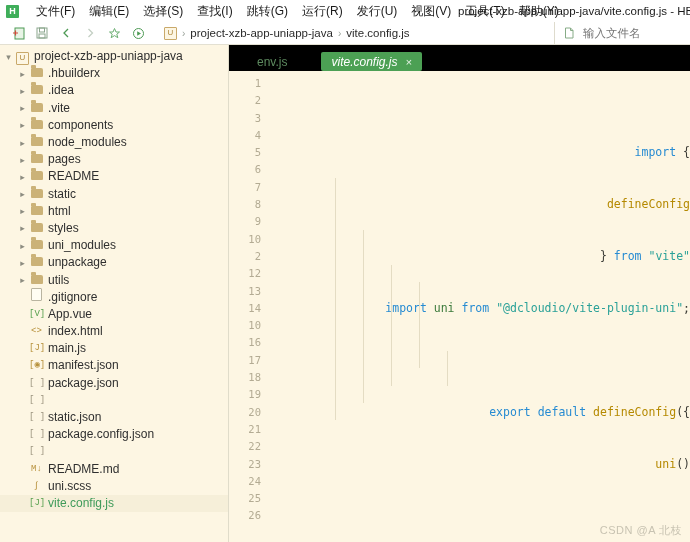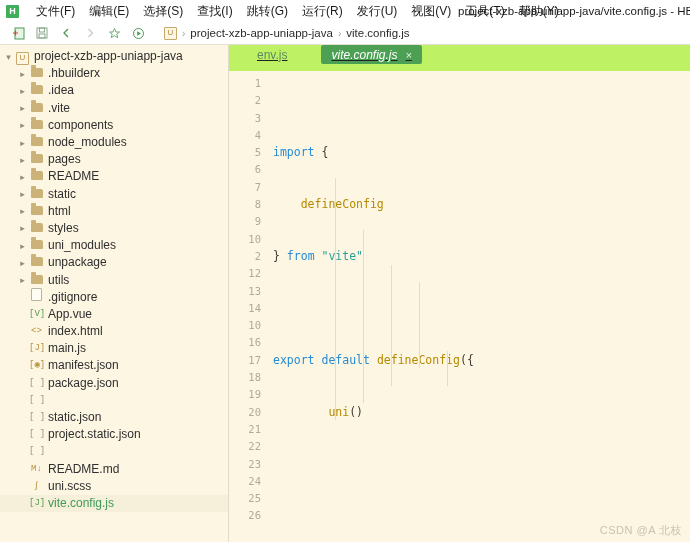--- a/index.html
+++ b/index.html
@@ -208,25 +208,24 @@
     flex: 1;
     background: #fdf6e3;
     display: flex;
     flex-direction: column;
     overflow: hidden;
     position: relative;
   }
   .tabbar {
     height: 26px;
     display: flex;
-    align-items: flex-start;
-    background: #bef264;
+    align-items: flex-end;
+    background: #000000;
     padding-left: 18px;
     flex: none;
-    text-decoration: underline;
   }
   .tab {
     height: 19px;
     display: flex;
     align-items: center;
     padding: 0 10px;
     font-size: 12px;
     color: #5d8a5f;
     white-space: nowrap;
     cursor: default;
@@ -261,20 +260,21 @@
     font-size: 10.5px;
     user-select: none;
   }
   .gline { height: 17.3px; padding-right: 2px; position: relative; }
   .code-lines {
     flex: 1;
     padding-top: 4px;
     padding-left: 10px;
     white-space: pre;
     position: relative;
+    text-align: right;
   }
   .cline { height: 17.3px; }
 
   
   .indent-guides {
     position: absolute;
     left: 44px;
     top: 4px;
     pointer-events: none;
   }
@@ -358,20 +358,29 @@
   </div>
 
   <div class="breadcrumb">
     <span class="bc-proj-icon">U</span>
     <span class="bc-sep">›</span>
     <span class="bc-text">project-xzb-app-uniapp-java</span>
     <span class="bc-sep">›</span>
     <span class="bc-text">vite.config.js</span>
   </div>
 
+  <div class="filename-box">
+    <span style="margin-left:8px;display:inline-flex">
+      <svg width="12" height="12" viewBox="0 0 12 12">
+        <path d="M2.5 1 h5 l2.5 2.5 v7.5 h-7.5 z" fill="none" stroke="#86ab86" stroke-width="1"></path>
+        <path d="M7.5 1 v2.5 h2.5" fill="none" stroke="#86ab86" stroke-width="1"></path>
+      </svg>
+    </span>
+    <input class="filename-ph" style="border: none; outline: none; background: transparent; width: 95px; font-family: &quot;Liberation Sans&quot;, sans-serif;" placeholder="输入文件名">
+  </div>
 </div>
 
 <div class="main">
 
   <div class="sidebar">
 
     <div class="tree-row" style="padding-left:2px">
       <span class="arrow">▾</span>
       <span class="tree-icon"><span class="proj-icon-box">U</span></span>
       <span class="tree-label">project-xzb-app-uniapp-java</span>
@@ -469,21 +478,21 @@
     </div>
     <div class="tree-row" style="padding-left:29px">
       <span class="tree-icon ic-text ic-gray">[ ]</span>
     </div>
     <div class="tree-row" style="padding-left:29px">
       <span class="tree-icon ic-text ic-gray">[ ]</span>
       <span class="tree-label">static.json</span>
     </div>
     <div class="tree-row" style="padding-left:29px">
       <span class="tree-icon ic-text ic-gray">[ ]</span>
-      <span class="tree-label">project.static.json</span>
+      <span class="tree-label">package.config.json</span>
     </div>
     <div class="tree-row" style="padding-left:29px">
       <span class="tree-icon ic-text ic-gray">[ ]</span>
     </div>
     <div class="tree-row" style="padding-left:29px">
       <span class="tree-icon ic-text ic-gold">M↓</span>
       <span class="tree-label">README.md</span>
     </div>
     <div class="tree-row" style="padding-left:29px">
       <span class="tree-icon ic-text ic-gold">∫</span>
@@ -544,20 +553,21 @@
           <div class="ig" style="left:28px; top:103px;  height:242px;"></div>
           <div class="ig" style="left:56px; top:155px;  height:173px;"></div>
           <div class="ig" style="left:84px; top:190px;  height:121px;"></div>
           <div class="ig" style="left:112px;top:207px;  height:86px;"></div>
           <div class="ig" style="left:140px;top:276px;  height:35px;"></div>
         </div>
 
         <div class="cline"><span class="k-kw">import</span><span class="k-punc"> {</span></div>
         <div class="cline"><span class="k-fn">    defineConfig</span></div>
         <div class="cline"><span class="k-punc">} </span><span class="k-kw">from</span> <span class="k-str">"vite"</span></div>
+        <div class="cline"><span class="k-kw">import</span> <span class="k-var">uni</span> <span class="k-kw">from</span> <span class="k-str">"@dcloudio/vite-plugin-uni"</span><span class="k-punc">;</span></div>
         <div class="cline"></div>
         <div class="cline"><span class="k-kw">export default</span> <span class="k-fn">defineConfig</span><span class="k-punc">({</span></div>
         <div class="cline"><span class="k-fn">        uni</span><span class="k-punc">()</span></div>
         
         
         
         
         
         
         

